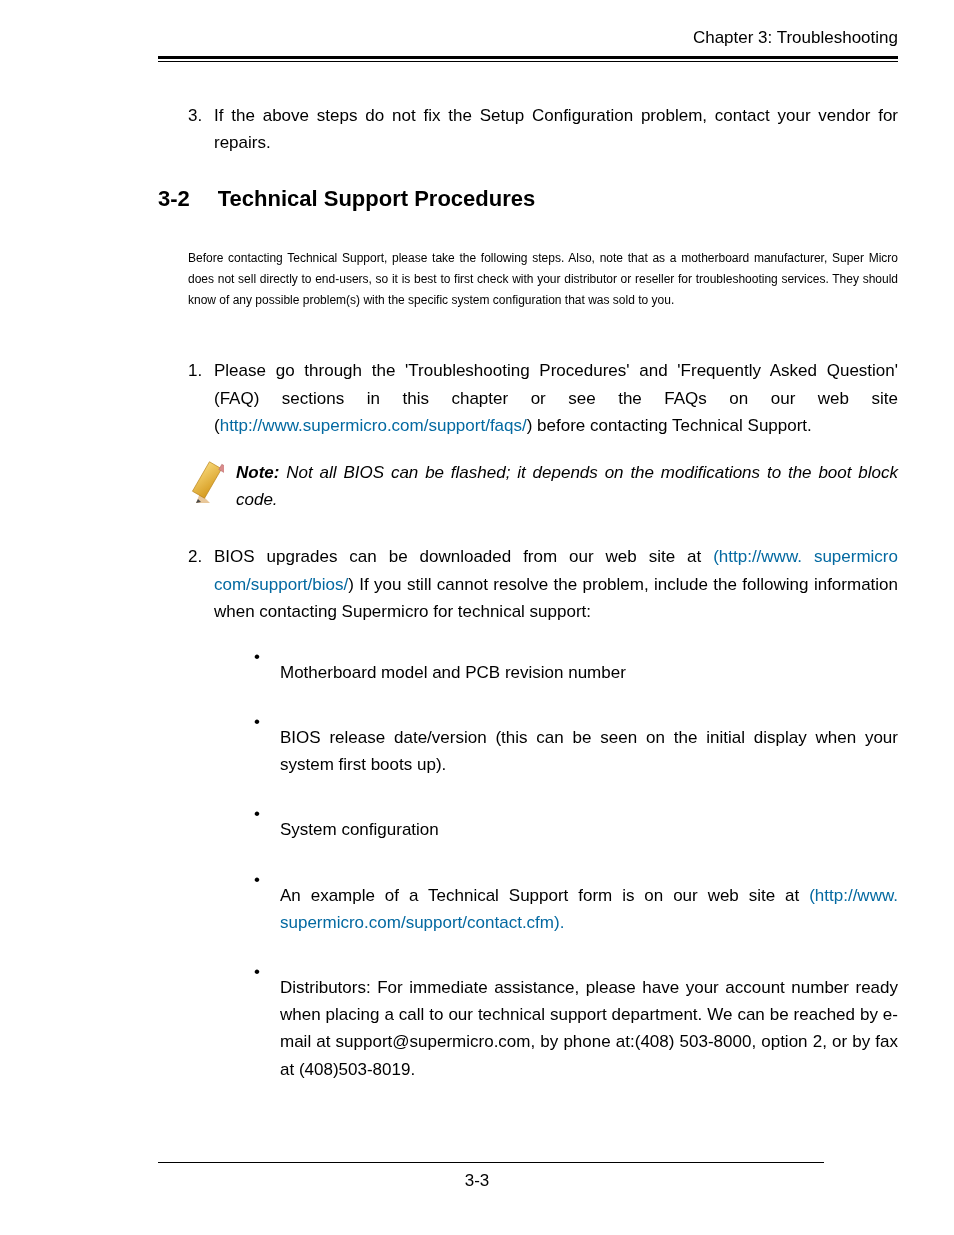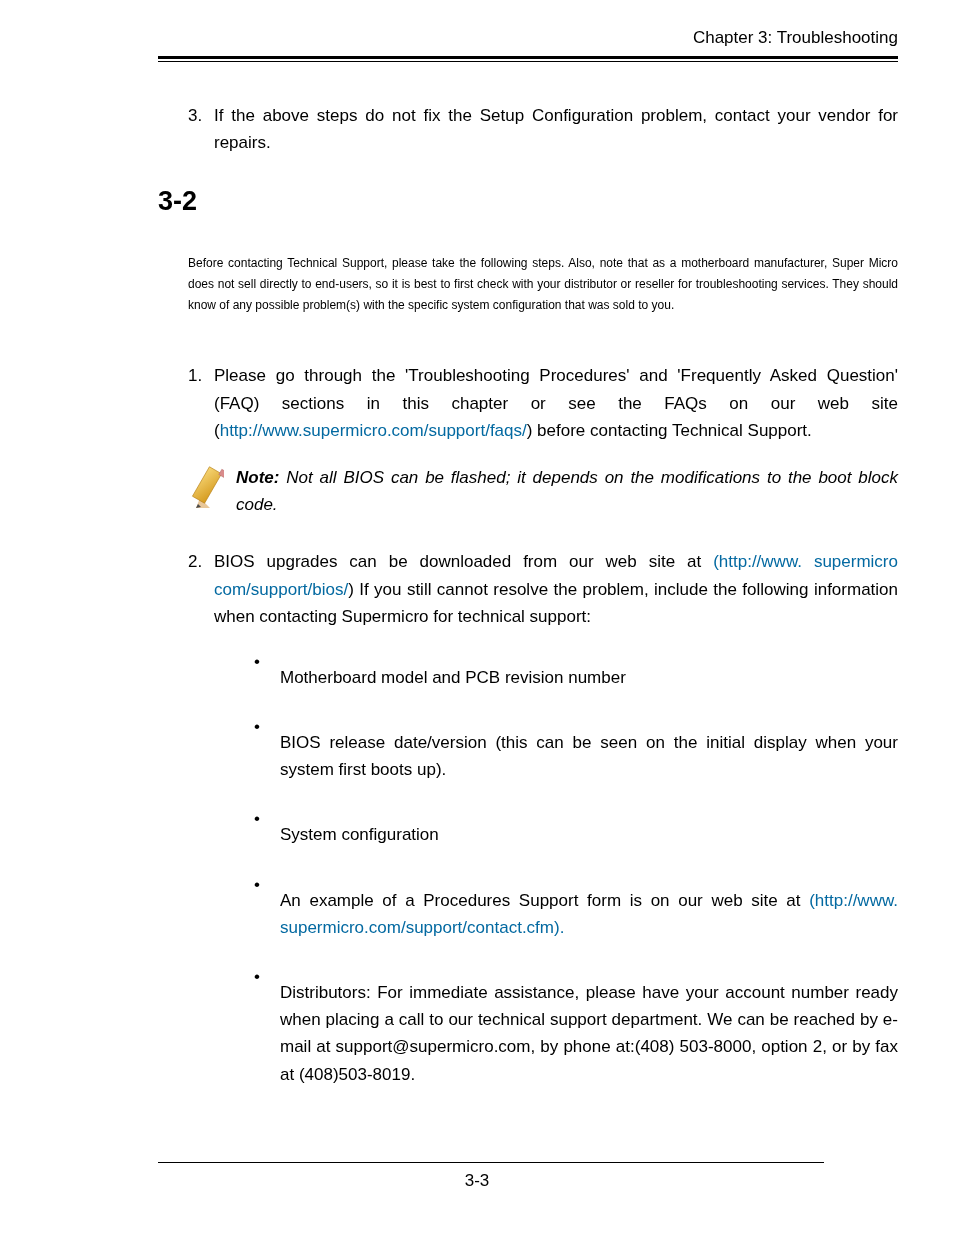--- a/index.html
+++ b/index.html
@@ -38,21 +38,21 @@
       text-align: justify;
     }
     .ordered-item .num {
       flex: 0 0 auto;
       width: 26px;
     }
     .ordered-item .body {
       flex: 1;
     }
     .section-heading {
-      font-size: 27px;
+      font-size: 22px;
       font-weight: bold;
       margin-top: 30px;
       margin-bottom: 36px;
       display: flex;
       gap: 28px;
     }
     .intro-para {
       font-size: 12px;
       line-height: 1.75;
       text-align: justify;
@@ -135,20 +135,21 @@
   <div class="header-label">Chapter 3: Troubleshooting</div>
   <div class="header-rule"></div>
 
   <div class="ordered-item">
     <div class="num">3.</div>
     <div class="body">If the above steps do not fix the Setup Configuration problem, contact your vendor for repairs.</div>
   </div>
 
   <div class="section-heading">
     <span>3-2</span>
+    <span>Technical Support Procedures</span>
   </div>
 
   <div class="intro-para">Before contacting Technical Support, please take the following steps. Also, note that as a motherboard manufacturer, Super Micro does not sell directly to end-users, so it is best to first check with your distributor or reseller for troubleshooting services. They should know of any possible problem(s) with the specific system configuration that was sold to you.</div>
 
   <div class="ordered-item">
     <div class="num">1.</div>
     <div class="body">
       <span>Please go through the 'Troubleshooting Procedures' and 'Frequently Asked Question' (FAQ) sections in this chapter or see the FAQs on our web site (</span><span class="link">http://www.supermicro.com/support/faqs/</span><span>) before contacting Technical Support.</span>
     </div>
   </div>
@@ -189,21 +190,21 @@
       <div class="bullet-dot">•</div>
       <div class="bullet-body">BIOS release date/version (this can be seen on the initial display when your system first boots up).</div>
     </div>
     <div class="bullet-item">
       <div class="bullet-dot">•</div>
       <div class="bullet-body">System configuration</div>
     </div>
     <div class="bullet-item">
       <div class="bullet-dot">•</div>
       <div class="bullet-body">
-        <span>An example of a Procedures Support form is on our web site at </span><span class="link">(http://www.</span> <span class="link">supermicro.com/support/contact.cfm).</span>
+        <span>An example of a Technical Support form is on our web site at </span><span class="link">(http://www.</span> <span class="link">supermicro.com/support/contact.cfm).</span>
       </div>
     </div>
     <div class="bullet-item">
       <div class="bullet-dot">•</div>
       <div class="bullet-body">Distributors: For immediate assistance, please have your account number ready when placing a call to our technical support department. We can be reached by e-mail at support@supermicro.com, by phone at:(408) 503-8000, option 2, or by fax at (408)503-8019.</div>
     </div>
   </div>
 </div>
 
 <div class="footer-rule"></div>

